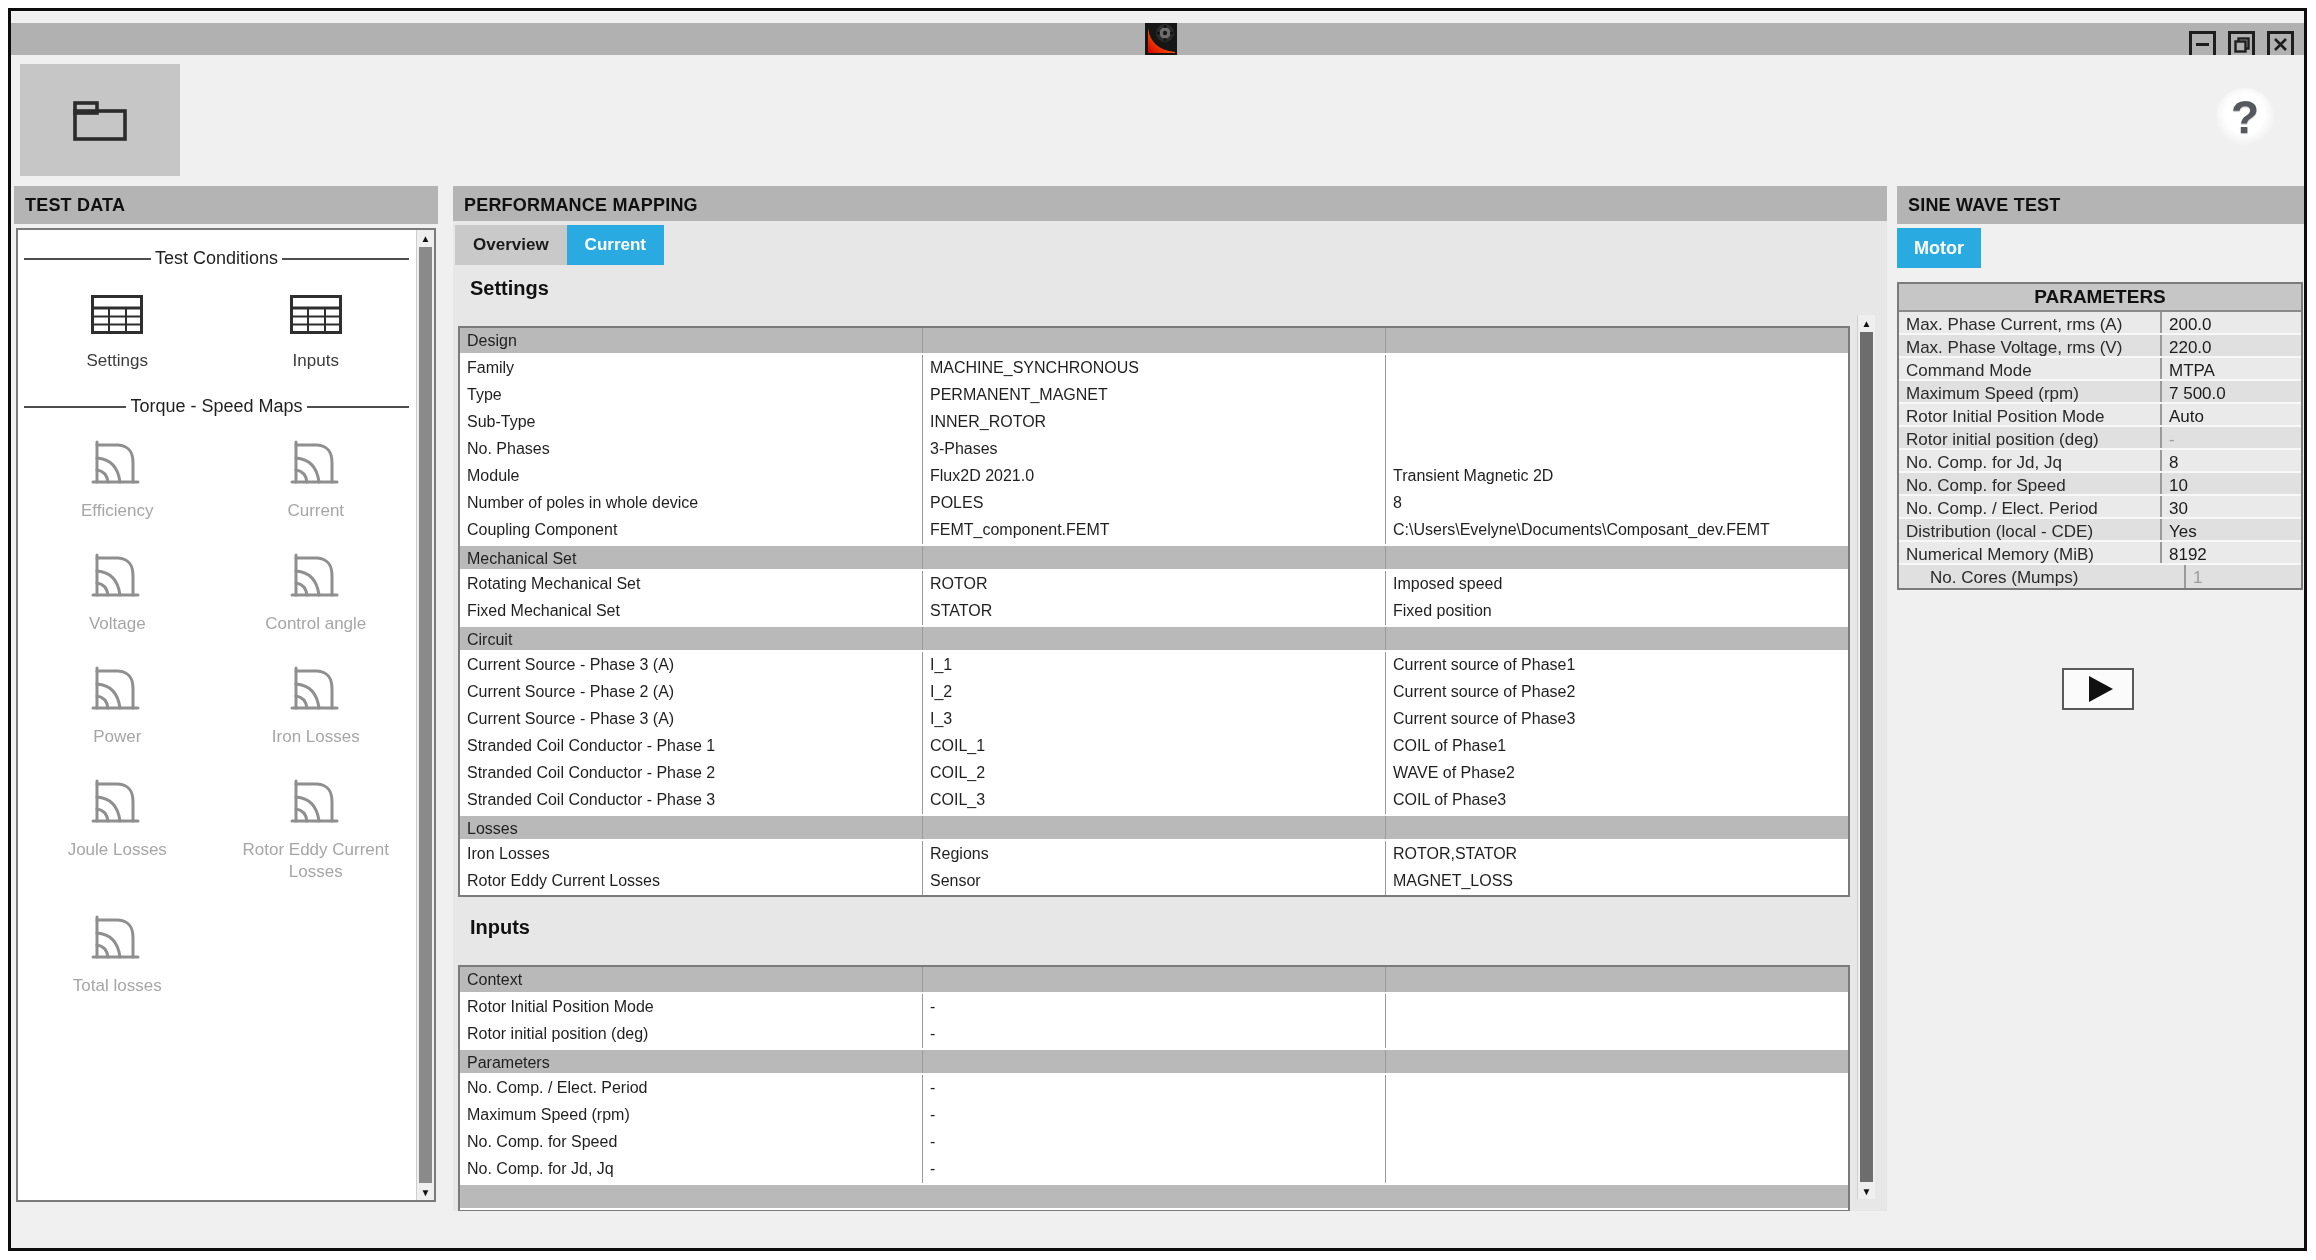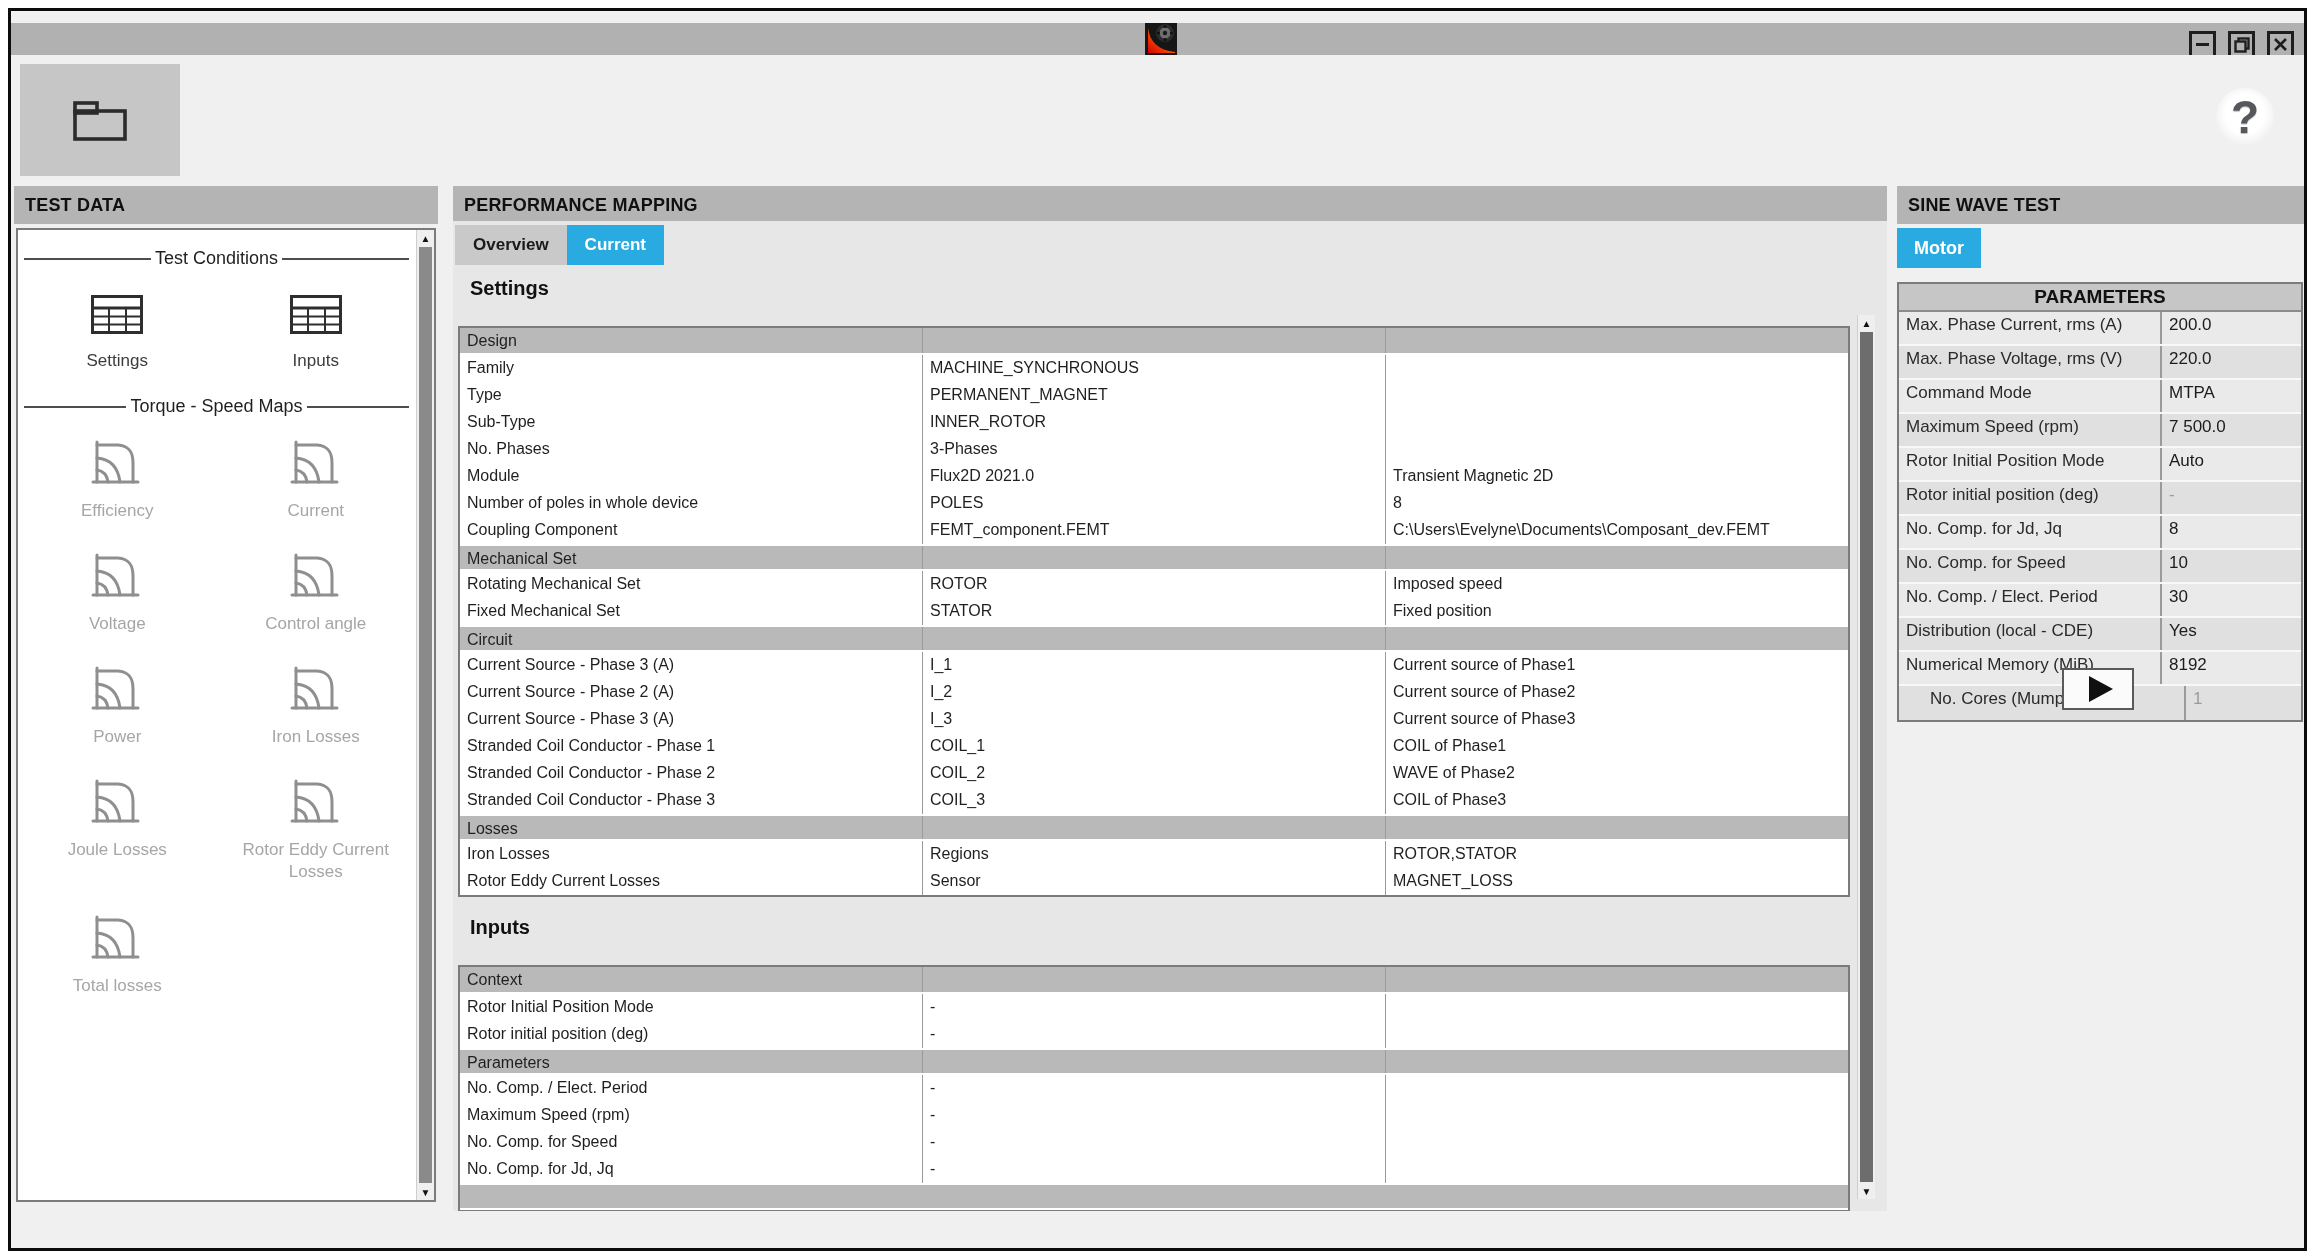--- a/index.html
+++ b/index.html
@@ -65,21 +65,21 @@
   .pm-table > .trow.sect:first-child { border-top:none; }
   .tcell { font-size:16px; line-height:25px; padding-left:7px; white-space:nowrap; overflow:hidden; border-right:1px solid #9a9a9a; color:#1f1f1f; }
   .tcell:last-child { border-right:none; }
   .hl-box { position:relative; }
   .hl-box::after { content:""; position:absolute; left:-3px; right:-9px; top:-4px; bottom:-4px; border:5px solid #29abe2; pointer-events:none; z-index:5; }
 
   
   .motor-tab { position:absolute; left:1886px; top:217px; width:84px; height:40px; background:#29abe2; color:#fff; font-size:18px; font-weight:700; display:flex; align-items:center; justify-content:center; cursor:pointer; }
   .params { position:absolute; left:1886px; top:271px; width:406px; border:2px solid #7b7b7b; background:#e6e6e6; }
   .params-title { height:28px; background:#c6c6c6; border-bottom:2px solid #8b8b8b; display:flex; align-items:center; justify-content:center; font-size:19px; font-weight:700; color:#111; }
-  .prow { display:grid; grid-template-columns:261px 141px; height:34px; background:#eaeaea; border-bottom:2px solid #f8f8f8; }
+  .prow { display:grid; grid-template-columns:261px 141px; height:23px; background:#eaeaea; border-bottom:2px solid #f8f8f8; }
   .prow.alt { background:#e0e0e0; }
   .prow:last-child { border-bottom:none;padding-left:24px; }
   .plabel { font-size:17px; line-height:25px; padding-left:7px; color:#2a2a2a; white-space:nowrap; overflow:hidden; }
   .pvalue { font-size:17px; line-height:25px; padding-left:7px; border-left:2px solid #9a9a9a; color:#1c1c1c; white-space:nowrap; overflow:hidden; }
   .pvalue.muted { color:#9c9c9c; }
   .run-btn { position:absolute; left:2051px; top:657px; width:72px; height:42px; background:#fbfbfb; border:2px solid #5a5a5a; display:flex; align-items:center; justify-content:center; cursor:pointer; }
   .run-tri { width:0; height:0; border-left:24px solid #101010; border-top:13px solid transparent; border-bottom:13px solid transparent; margin-left:6px; }
 </style>
 </head>
 <body>

